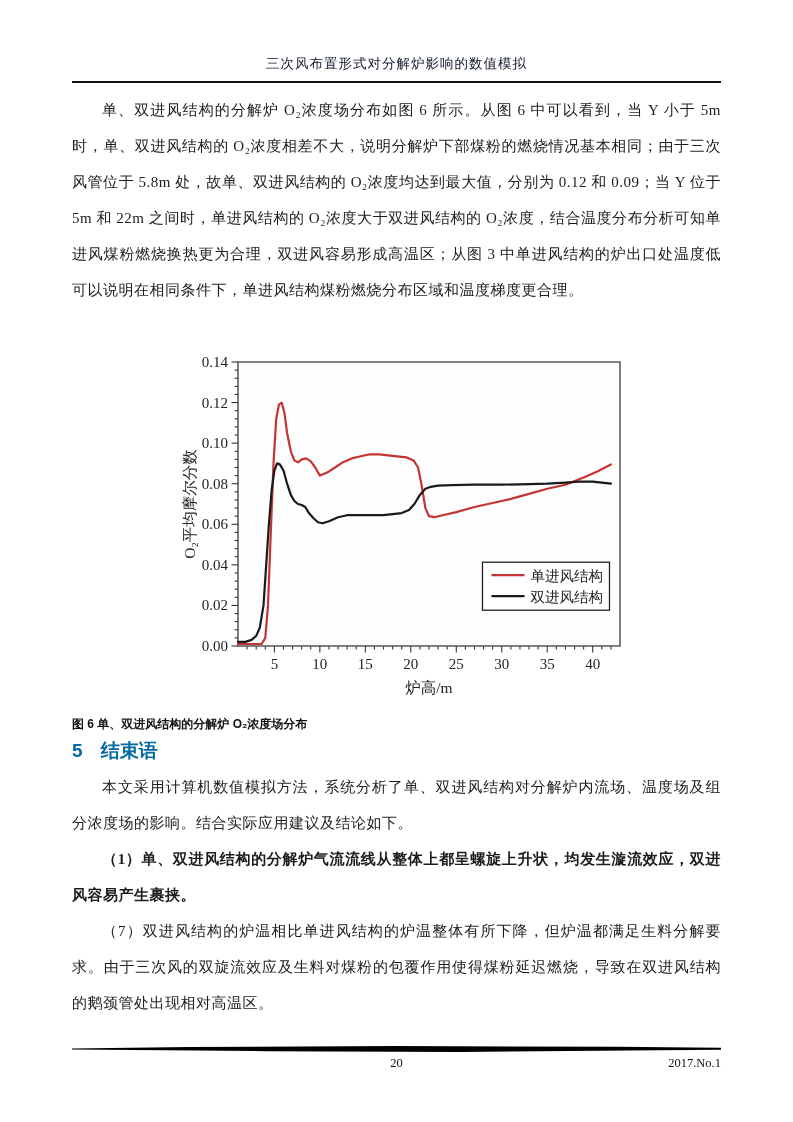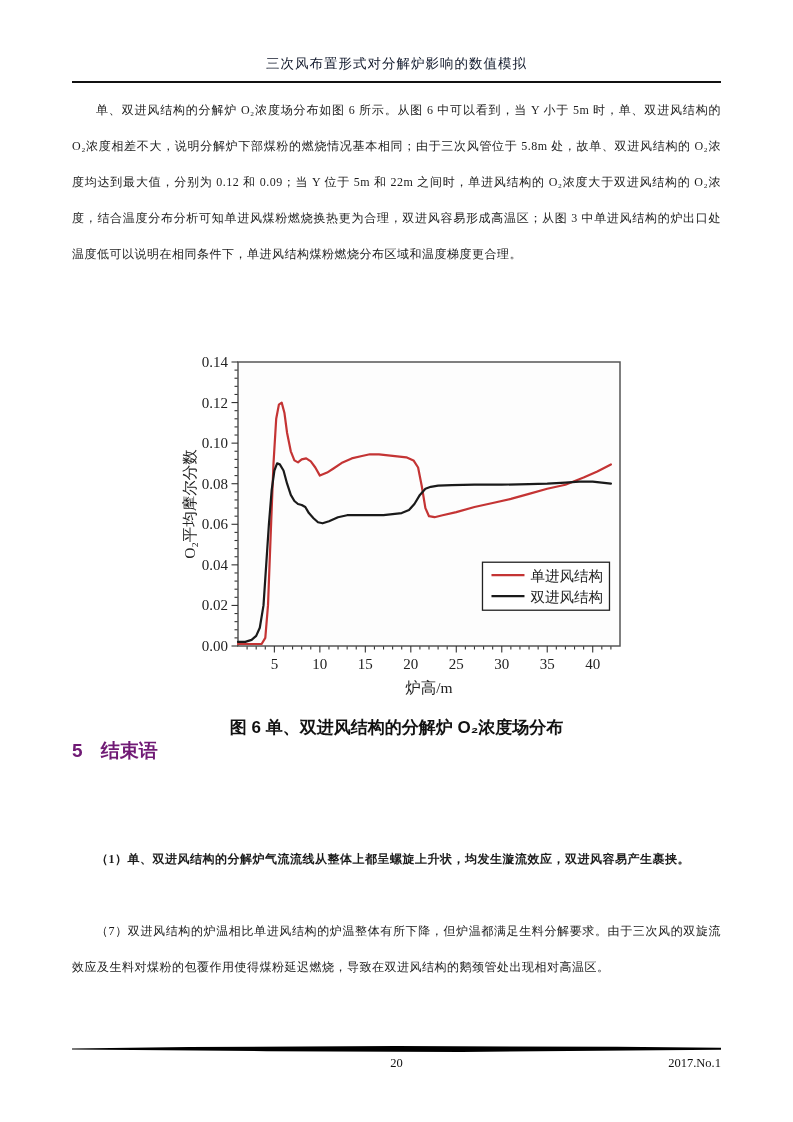--- a/index.html
+++ b/index.html
@@ -10,43 +10,43 @@
   }
   .running-head{
     position:absolute; top:55px; left:72px; width:649px;
     text-align:center; font-size:13.5px; letter-spacing:1px; color:#0f172a;
   }
   .header-rule{
     position:absolute; top:81px; left:72px; width:649px; height:2px; background:#111;
   }
   .body-par{
     position:absolute; left:72px; width:649px; margin:0;
-    font-size:12px; line-height:36px; text-align:justify; text-justify:inter-ideograph;
+    font-size:15px; line-height:36px; text-align:justify; text-justify:inter-ideograph;
     letter-spacing:0.5px;
   }
   .body-par{text-indent:2em;}
   #p1{top:92px;}
   #p2{top:769px;}
   #p3{top:841px;font-weight:bold;}
   #p4{top:913px;}
   .chart-wrap{position:absolute; top:348px; left:180px; width:456px; height:364px;}
   .chart-wrap svg text{font-family:"Liberation Serif","DejaVu Serif",serif; fill:#222;}
   .gm{stroke:#dcdcdc; stroke-width:0.6; stroke-dasharray:1 2;}
   .gj{stroke:#b0b0b0; stroke-width:0.9;}
   .tk{stroke:#333; stroke-width:1.1;}
   .frame{fill:#fdfdfd; stroke:#555; stroke-width:1.5;}
   .figure-caption{
-    position:absolute; top:716px; left:72px; width:649px; text-align:center;
+    position:absolute; top:716px; left:72px; width:649px; text-align:left;
     font-family:"Liberation Sans","DejaVu Sans",sans-serif;
-    font-weight:bold; font-size:17px; color:#111;
+    font-weight:bold; font-size:12px; color:#111;
   }
   .section-heading{
     position:absolute; top:738px; left:72px; margin:0;
     font-family:"Liberation Sans","DejaVu Sans",sans-serif;
-    font-size:19px; font-weight:bold; color:#701a75;
+    font-size:19px; font-weight:bold; color:#0369a1;
   }
   .section-heading .sec-num{margin-right:0.95em;}
   .footer-rule{
     position:absolute; top:1046px; left:72px; width:649px; height:6px; background:#000;
     clip-path:polygon(0 42%, 18% 18%, 50% 0, 84% 14%, 100% 30%, 100% 62%, 60% 100%, 30% 86%, 0 58%);
   }
   .footer-text{
     position:absolute; top:1056px; left:72px; width:649px; height:18px;
     font-size:12.5px; color:#111;
   }
@@ -244,20 +244,21 @@
             <text x="350.48" y="232.72" font-size="14.5">单进风结构</text>
             <line x1="311.48" y1="248.22" x2="344.48" y2="248.22" stroke="#1a1a1a" stroke-width="2.2"></line>
             <text x="350.48" y="253.72" font-size="14.5">双进风结构</text>
           </g>
         </svg></div>
     <figcaption class="figure-caption">图 6 单、双进风结构的分解炉 O₂浓度场分布</figcaption>
   </figure>
 
   <h2 class="section-heading"><span class="sec-num">5</span><span>结束语</span></h2>
 
+  <p class="body-par" id="p2">本文采用计算机数值模拟方法，系统分析了单、双进风结构对分解炉内流场、温度场及组分浓度场的影响。结合实际应用建议及结论如下。</p>
   <p class="body-par" id="p3">（1）单、双进风结构的分解炉气流流线从整体上都呈螺旋上升状，均发生漩流效应，双进风容易产生裹挟。</p>
   <p class="body-par" id="p4">（7）双进风结构的炉温相比单进风结构的炉温整体有所下降，但炉温都满足生料分解要求。由于三次风的双旋流效应及生料对煤粉的包覆作用使得煤粉延迟燃烧，导致在双进风结构的鹅颈管处出现相对高温区。</p>
 
   <div class="footer-rule"></div>
   <div class="footer-text">
     <span class="footer-page">20</span>
     <span class="footer-issue">2017.No.1</span>
   </div>
 
 </div>

